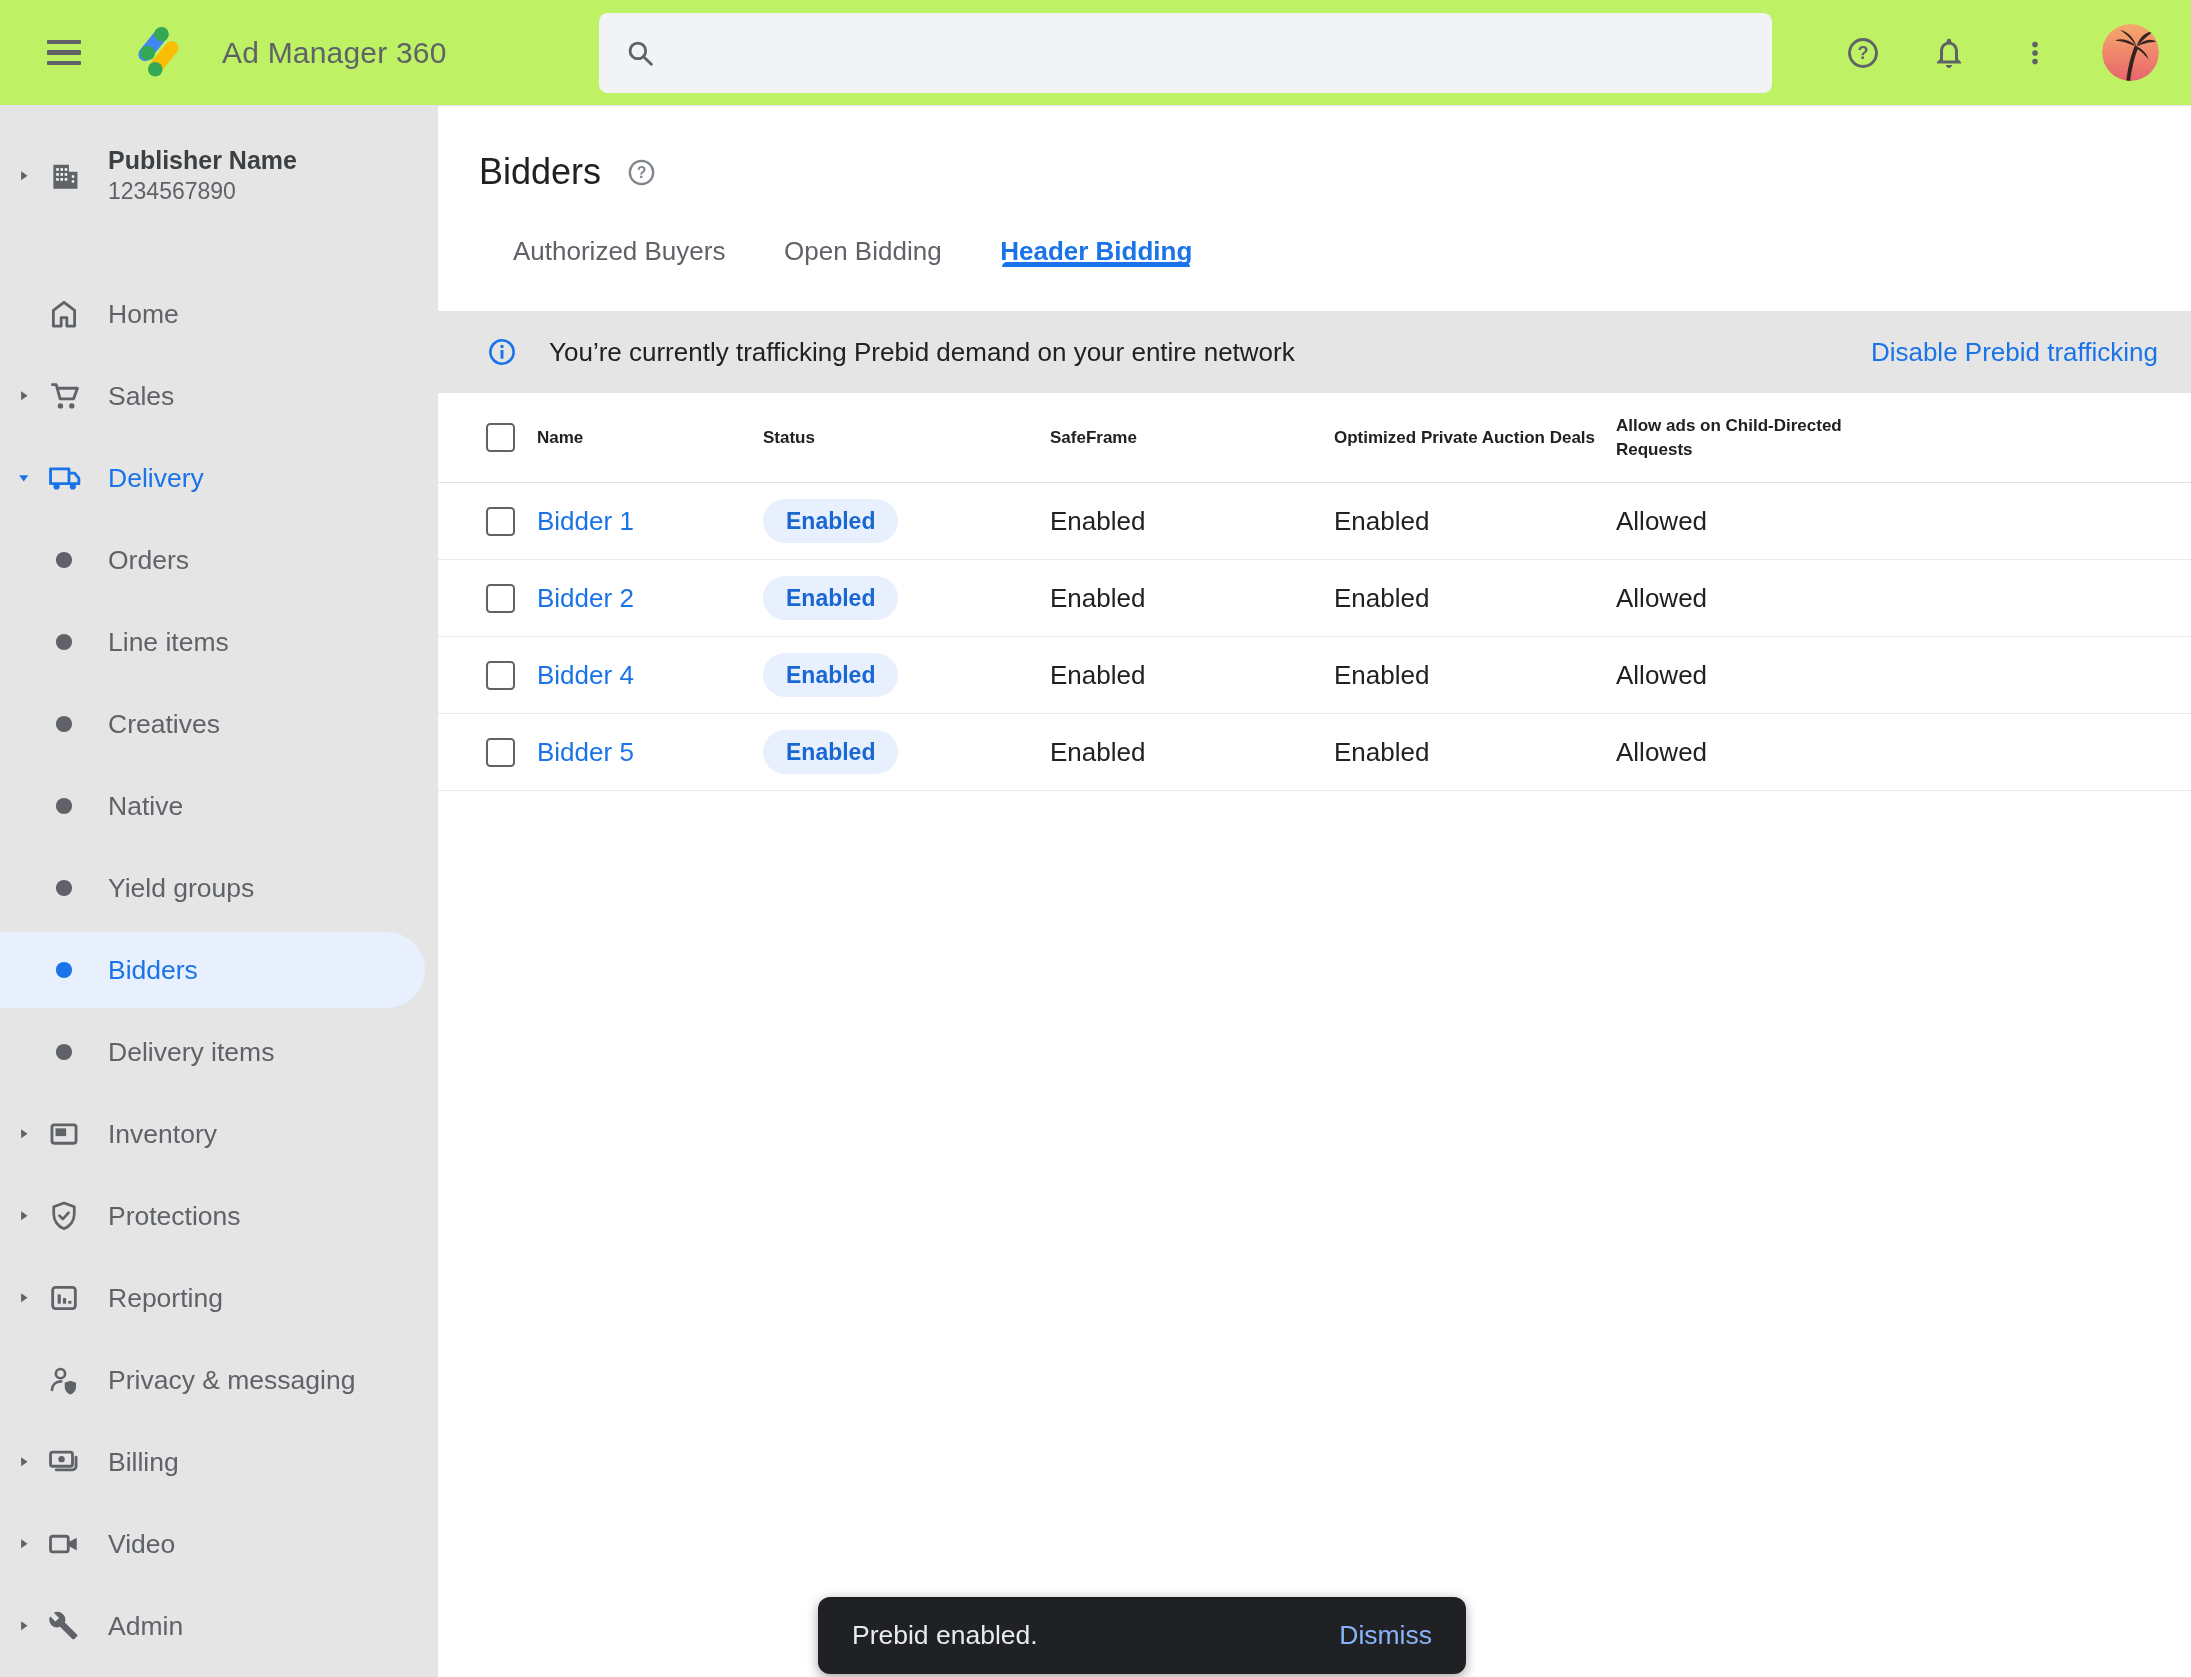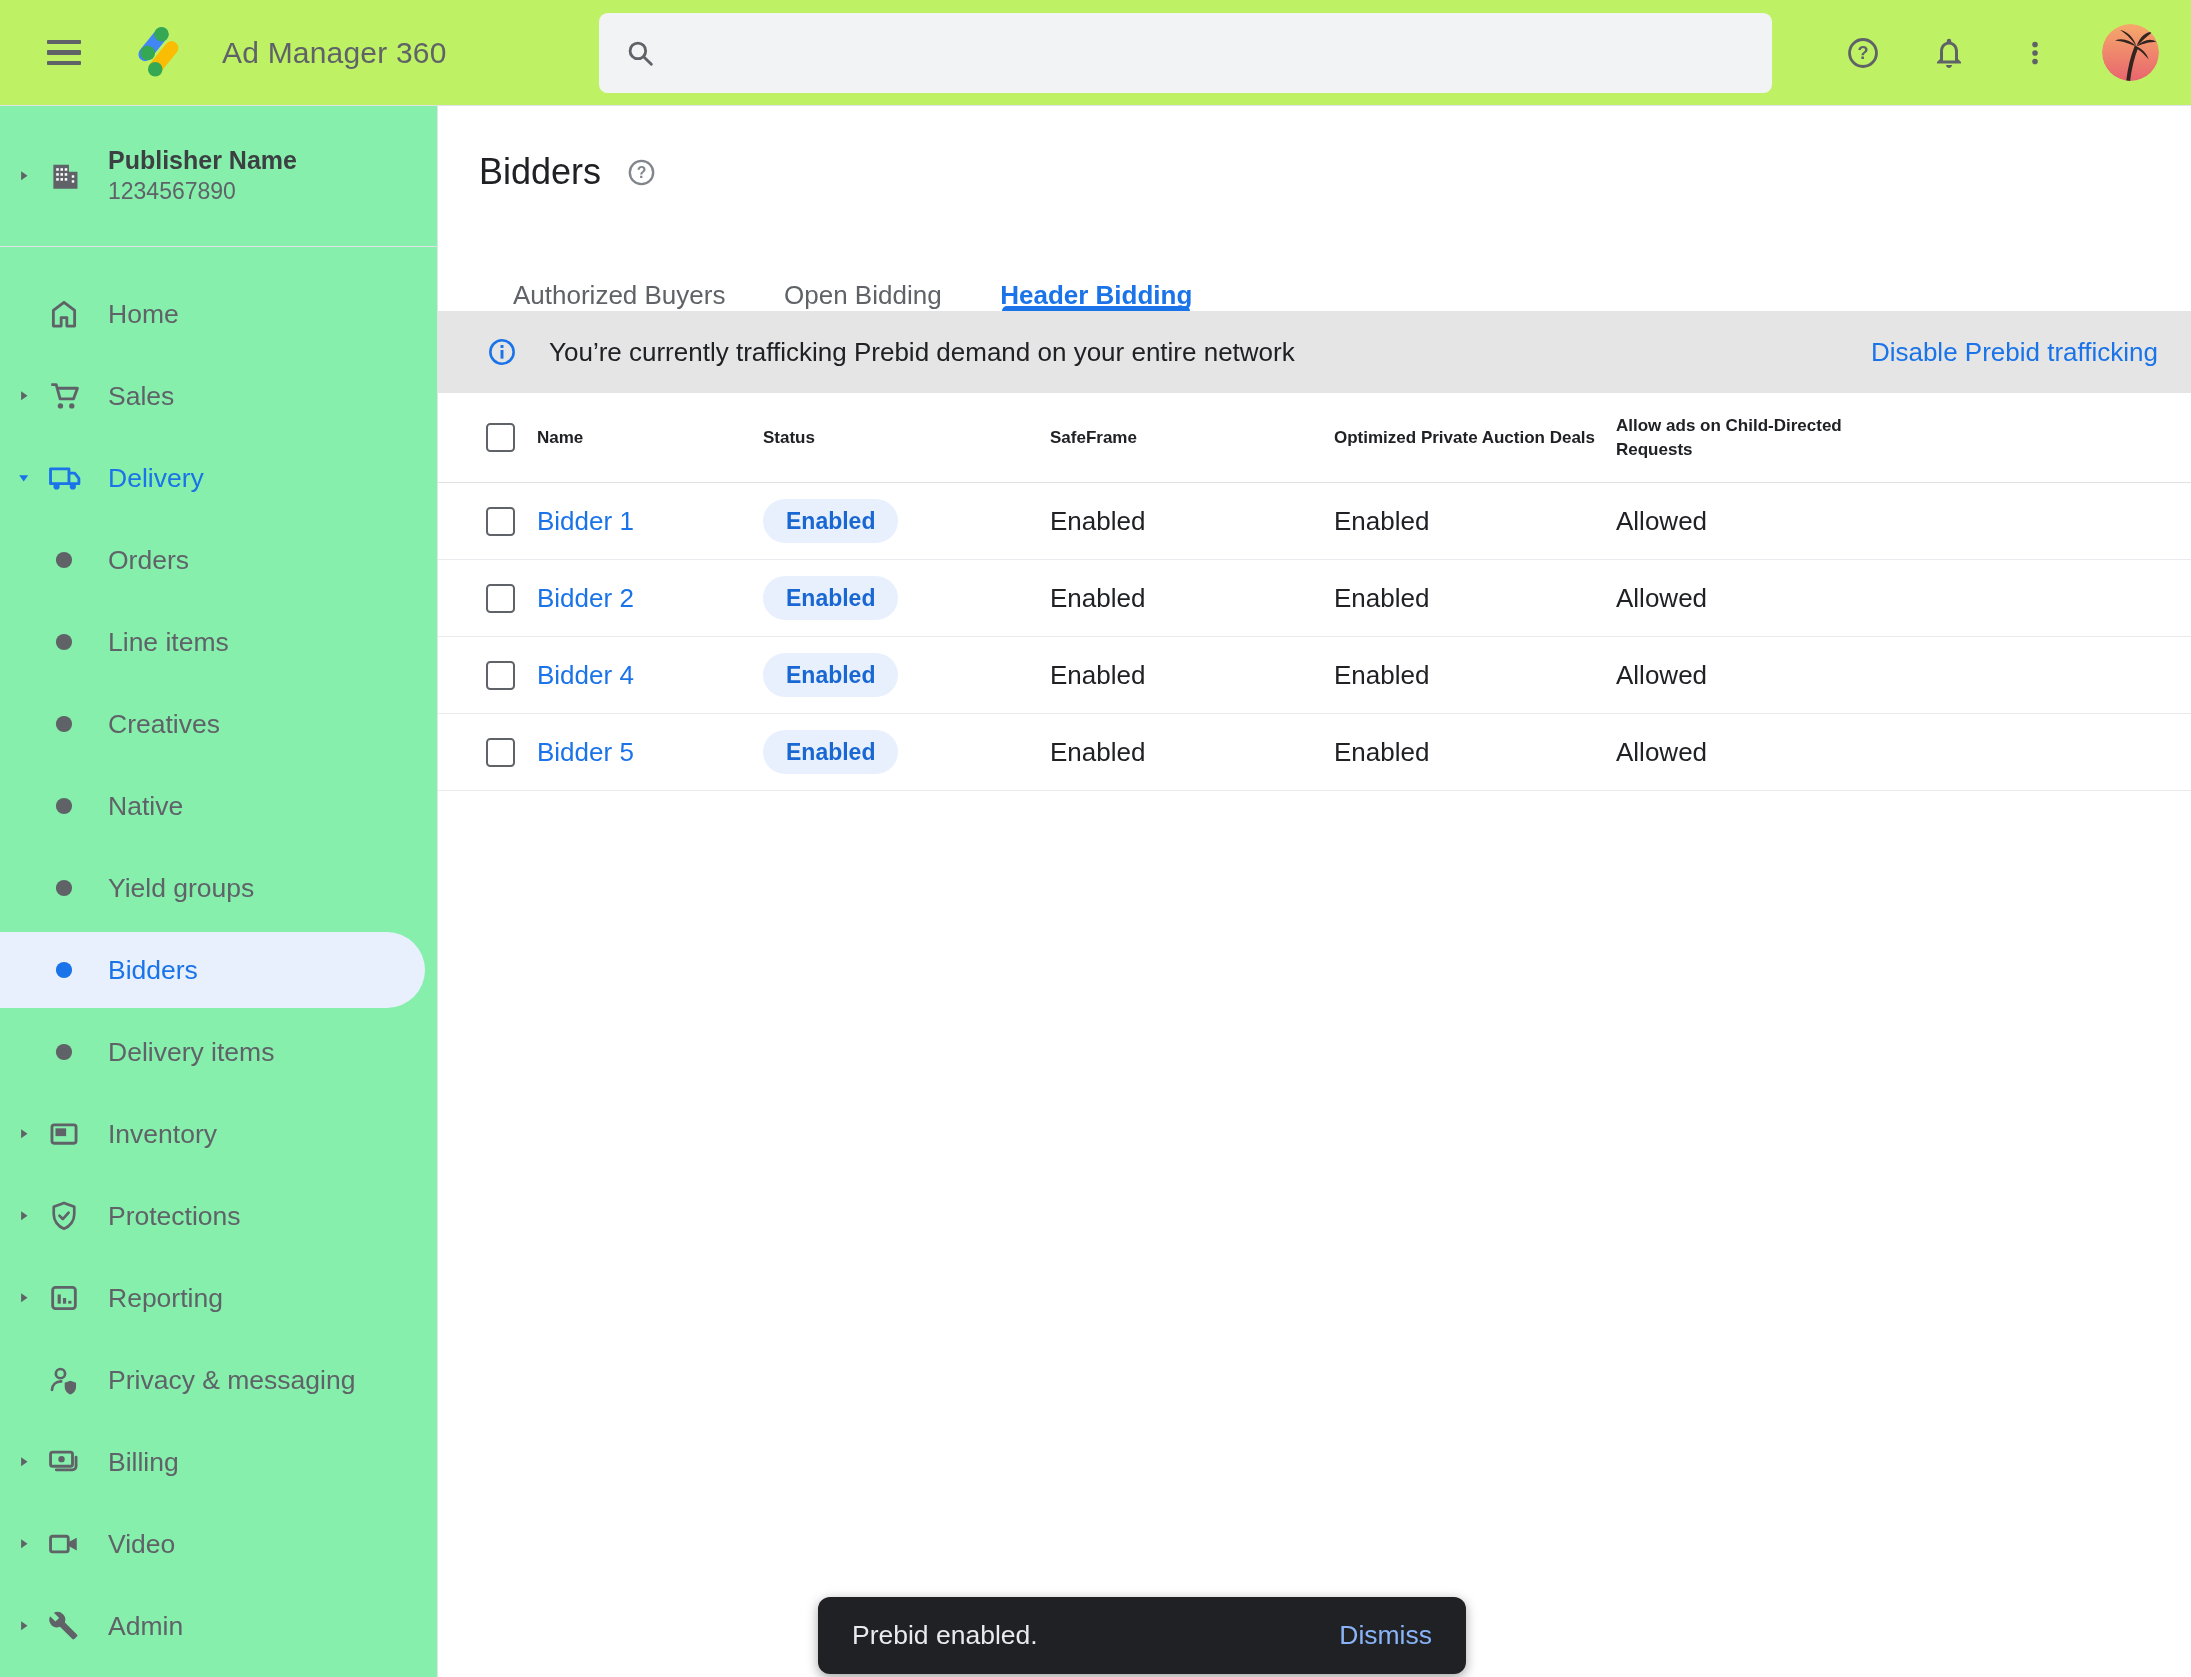--- a/index.html
+++ b/index.html
@@ -20,21 +20,21 @@
   .searchbar svg { margin-left:24px; flex:none; }
   .searchbar input { border:none; outline:none; background:transparent; flex:1;
     font-size:26px; margin-left:20.5px; font-family:inherit; color:#202124; }
   .appbar-right { position:absolute; right:0; top:0; height:100%; display:flex;
     align-items:center; gap:48px; padding-right:33px; }
   .icon-btn { width:38px; height:38px; display:flex; align-items:center; justify-content:center; cursor:pointer; }
   .avatar { width:57px; height:57px; border-radius:50%; overflow:hidden; cursor:pointer; flex:none; }
 
   
   .shell { display:flex; height:1572px; }
-  .sidebar { width:438px; flex:none; border-right:0.9px solid #e0e3e7; background:#86efac; overflow:hidden; }
+  .sidebar { width:438px; flex:none; border-right:0.9px solid #e0e3e7; background:#e5e5e5; overflow:hidden; }
   .main { flex:1; position:relative; background:#fff; }
 
   
   .publisher { height:141px; border-bottom:0.9px solid #e0e3e7; display:flex; align-items:center; cursor:pointer; }
   .pub-caret { width:47px; display:flex; justify-content:center; flex:none; }
   .pub-icon { width:34px; height:34px; flex:none; }
   .pub-text { margin-left:27px; }
   .pub-name { font-size:25px; color:#3c4043; font-weight:700; line-height:1.25; }
   .pub-id { font-size:23px; color:#5f6368; line-height:1.3; }
 
@@ -48,21 +48,21 @@
   .nav-item.selected .nav-label { color:#1a73e8; font-weight:500; }
   .nav-item.selected::before { content:''; position:absolute; left:0; right:12px; top:3.4px; bottom:3.4px;
     background:#e8f0fe; border-radius:0 38px 38px 0; z-index:0; }
 
   
   .page-head { padding:45px 0 0 41px; display:flex; align-items:center; }
   .page-title { font-size:36px; color:#202124; font-weight:400; }
   .page-help { margin-left:24px; cursor:pointer; display:flex; }
 
   
-  .tabs { margin-top:43px; height:75px; display:flex; align-items:flex-end; padding-left:53px; gap:14.6px; }
+  .tabs { margin-top:43px; height:75px; display:flex; align-items:flex-start; padding-left:53px; gap:14.6px; }
   .tab { display:flex; align-items:center; padding:0 22px; font-size:26px; font-weight:500;
     color:#5f6368; position:relative; cursor:pointer; }
   .tab.active { color:#1a73e8;font-weight:bold; }
   .tab.active::after { content:''; position:absolute; left:24px; right:24px; bottom:0; height:5.1px;
     background:#1a73e8; border-radius:5.1px 5.1px 0 0; }
 
   
   .banner { height:82px; background:#e5e5e5; display:flex; align-items:center; padding-right:34px; }
   .banner-icon { margin-left:48px; flex:none; display:flex; }
   .banner-msg { margin-left:31px; font-size:26px; color:#202124; }

